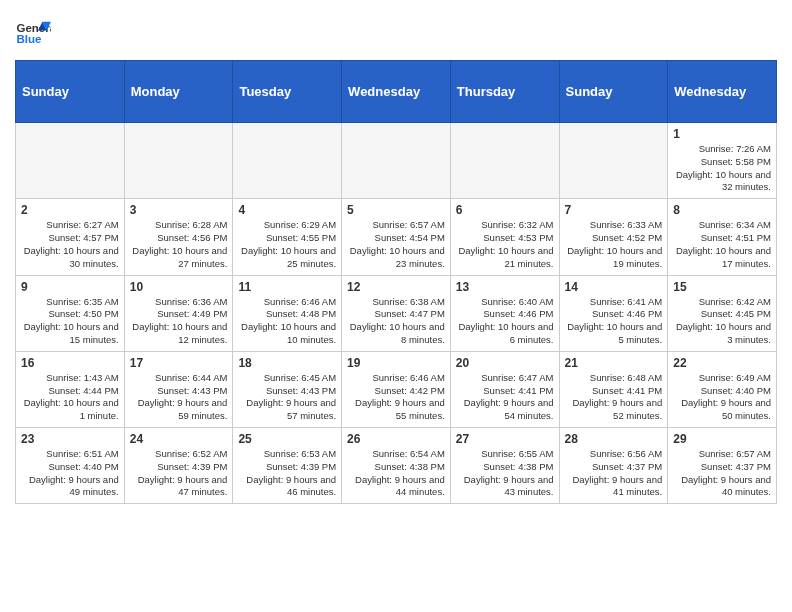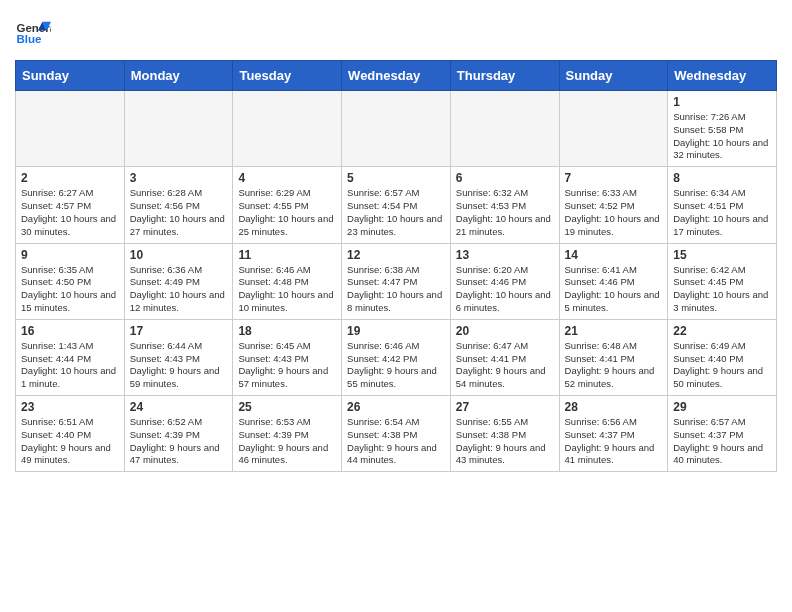--- a/index.html
+++ b/index.html
@@ -44,21 +44,21 @@
     }
     .calendar {
       width: 100%;
       border-collapse: collapse;
       border: 1px solid #ccc;
     }
     .calendar th {
       background-color: #2962c7;
       color: #fff;
       text-align: left;
-      padding: 7px 6px;
+      padding: 23px 6px;
       font-size: 13px;
       font-weight: bold;
       border: 1px solid #1e4fa0;
       margin-top: 26px;
     }
     .calendar td {
       vertical-align: top;
       border: 1px solid #ccc;
       padding: 4px 5px;
       width: calc(100% / 7);
@@ -73,20 +73,21 @@
     .day-num {
       font-size: 12px;
       font-weight: bold;
       display: block;
       margin-bottom: 2px;
     }
     .day-info {
       font-size: 9.5px;
       line-height: 1.35;
       color: #333;
+      text-align: right;
     }
     .last-row td {
       background: #f5f5f5;
     }
     .last-row td.has-data {
       background: #fff;
     }
   </style>
 </head>
 <body>
@@ -198,21 +199,21 @@
 Daylight: 10 hours and 10 minutes.</div>
           </td>
           <td>
             <span class="day-num">12</span>
             <div class="day-info">Sunrise: 6:38 AM
 Sunset: 4:47 PM
 Daylight: 10 hours and 8 minutes.</div>
           </td>
           <td>
             <span class="day-num">13</span>
-            <div class="day-info">Sunrise: 6:20 AM
+            <div class="day-info">Sunrise: 6:40 AM
 Sunset: 4:46 PM
 Daylight: 10 hours and 6 minutes.</div>
           </td>
           <td>
             <span class="day-num">14</span>
             <div class="day-info">Sunrise: 6:41 AM
 Sunset: 4:46 PM
 Daylight: 10 hours and 5 minutes.</div>
           </td>
           <td>

